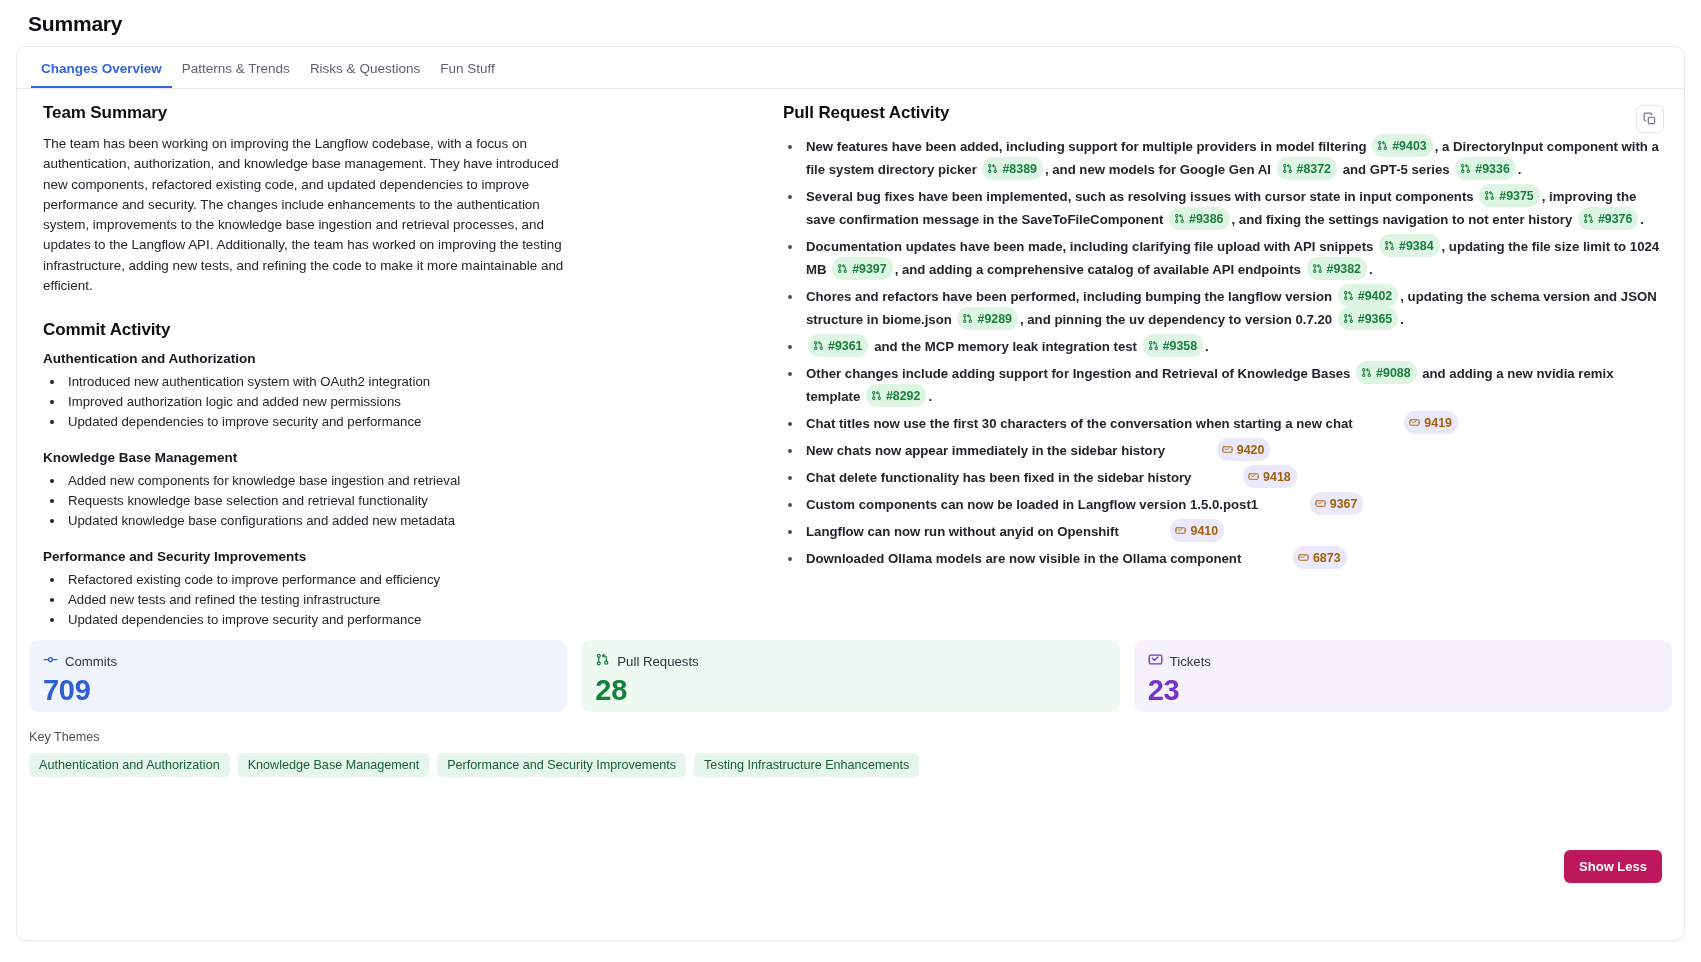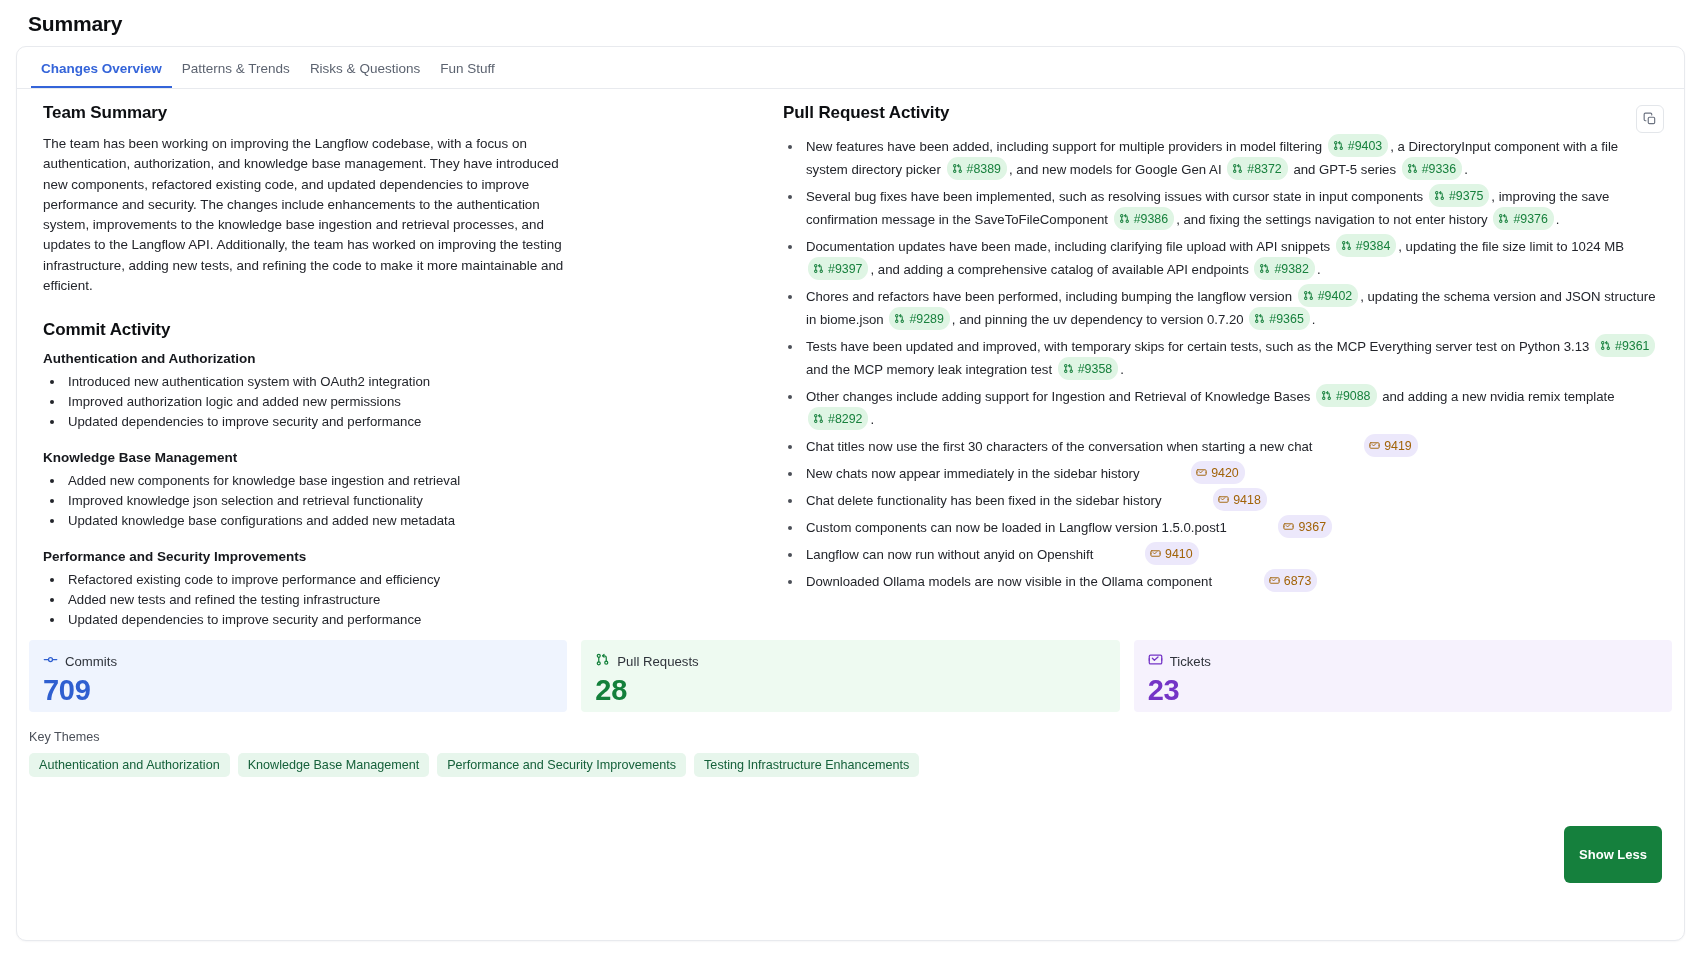--- a/index.html
+++ b/index.html
@@ -93,20 +93,21 @@
     padding: 0 0 0 3px;
   }
 
   ul.rich { margin: 0; padding-left: 20px; list-style: disc; }
   ul.rich > li {
     font-size: 13.2px;
     line-height: 20px;
     color: #23252b;
     margin-bottom: 4px;
     padding-left: 3px;
+    font-weight: bold;
   }
   ul.rich > li::marker { color: #4b4f57; }
 
   
   .badge {
     display: inline-flex;
     align-items: center;
     gap: 4px;
     padding: 1.5px 6px 1.5px 5px;
     border-radius: 11px;
@@ -134,21 +135,21 @@
 
   
   .stats {
     display: flex;
     gap: 14px;
     padding: 0 12px;
     margin-top: 10px;
   }
   .stat {
     flex: 1;
-    border-radius: 4px;
+    border-radius: 10px;
     padding: 12px 14px 14px 14px;
     height: 72px;
   }
   .stat .head { display: flex; align-items: center; gap: 7px; }
   .stat .label { font-size: 13.2px; color: #2f333b; }
   .stat .value { font-size: 29px; font-weight: bold; margin-top: 3px; letter-spacing: -0.3px; }
   .stat.commits { background: #eff4fe; }
   .stat.commits .value { color: #2f5fd0; }
   .stat.prs { background: #eefaf1; }
   .stat.prs .value { color: #13803b; }
@@ -165,27 +166,27 @@
     border-radius: 5px;
     font-size: 12.6px;
     padding: 5px 10px;
     cursor: pointer;
   }
 
   .show-less {
     position: absolute;
     right: 22px;
     bottom: 57px;
-    background: #15803d;
+    background: #be185d;
     color: #fff;
     border: none;
     border-radius: 6px;
     font-size: 13px;
     font-weight: bold;
-    padding: 21px 15px;
+    padding: 9px 15px;
     cursor: pointer;
     font-family: "Liberation Sans", sans-serif;
   }
 </style>
 </head>
 <body>
 
 <div class="page">
 
   <div class="page-title">Summary</div>
@@ -209,21 +210,21 @@
         <div id="commit-groups">
             <h3 class="sub first">Authentication and Authorization</h3>
             <ul class="bullets">
               <li>Introduced new authentication system with OAuth2 integration</li>
               <li>Improved authorization logic and added new permissions</li>
               <li>Updated dependencies to improve security and performance</li>
             </ul>
             <h3 class="sub">Knowledge Base Management</h3>
             <ul class="bullets">
               <li>Added new components for knowledge base ingestion and retrieval</li>
-              <li>Improved knowledge json selection and retrieval functionality</li>
+              <li>Requests knowledge base selection and retrieval functionality</li>
               <li>Updated knowledge base configurations and added new metadata</li>
             </ul>
             <h3 class="sub">Performance and Security Improvements</h3>
             <ul class="bullets">
               <li>Refactored existing code to improve performance and efficiency</li>
               <li>Added new tests and refined the testing infrastructure</li>
               <li>Updated dependencies to improve security and performance</li>
             </ul>
           </div>
       </div>
@@ -391,21 +392,21 @@
                     <circle cx="6" cy="6" r="2.6"></circle>
                     <circle cx="6" cy="18" r="2.6"></circle>
                     <path d="M6 8.6v6.8"></path>
                     <circle cx="18" cy="18" r="2.6"></circle>
                     <path d="M18 15.4V9a3 3 0 0 0-3-3h-2.4"></path>
                     <path d="M14.6 3.6 12.2 6l2.4 2.4"></path>
                   </svg>
                 </span>
                 <span>#9365</span>
               </span><span>.</span></li>
-            <li><span>Tests have been updated and improved, with temporary skips for certain tests, such as the MCP Everything server test on Python 3.13 </span><span class="badge pr">
+            <li><span class="badge pr">
                 <span>
                   <svg width="11" height="11" viewBox="0 0 24 24" fill="none" stroke="currentColor" stroke-width="2.2" stroke-linecap="round" stroke-linejoin="round">
                     <circle cx="6" cy="6" r="2.6"></circle>
                     <circle cx="6" cy="18" r="2.6"></circle>
                     <path d="M6 8.6v6.8"></path>
                     <circle cx="18" cy="18" r="2.6"></circle>
                     <path d="M18 15.4V9a3 3 0 0 0-3-3h-2.4"></path>
                     <path d="M14.6 3.6 12.2 6l2.4 2.4"></path>
                   </svg>
                 </span>

